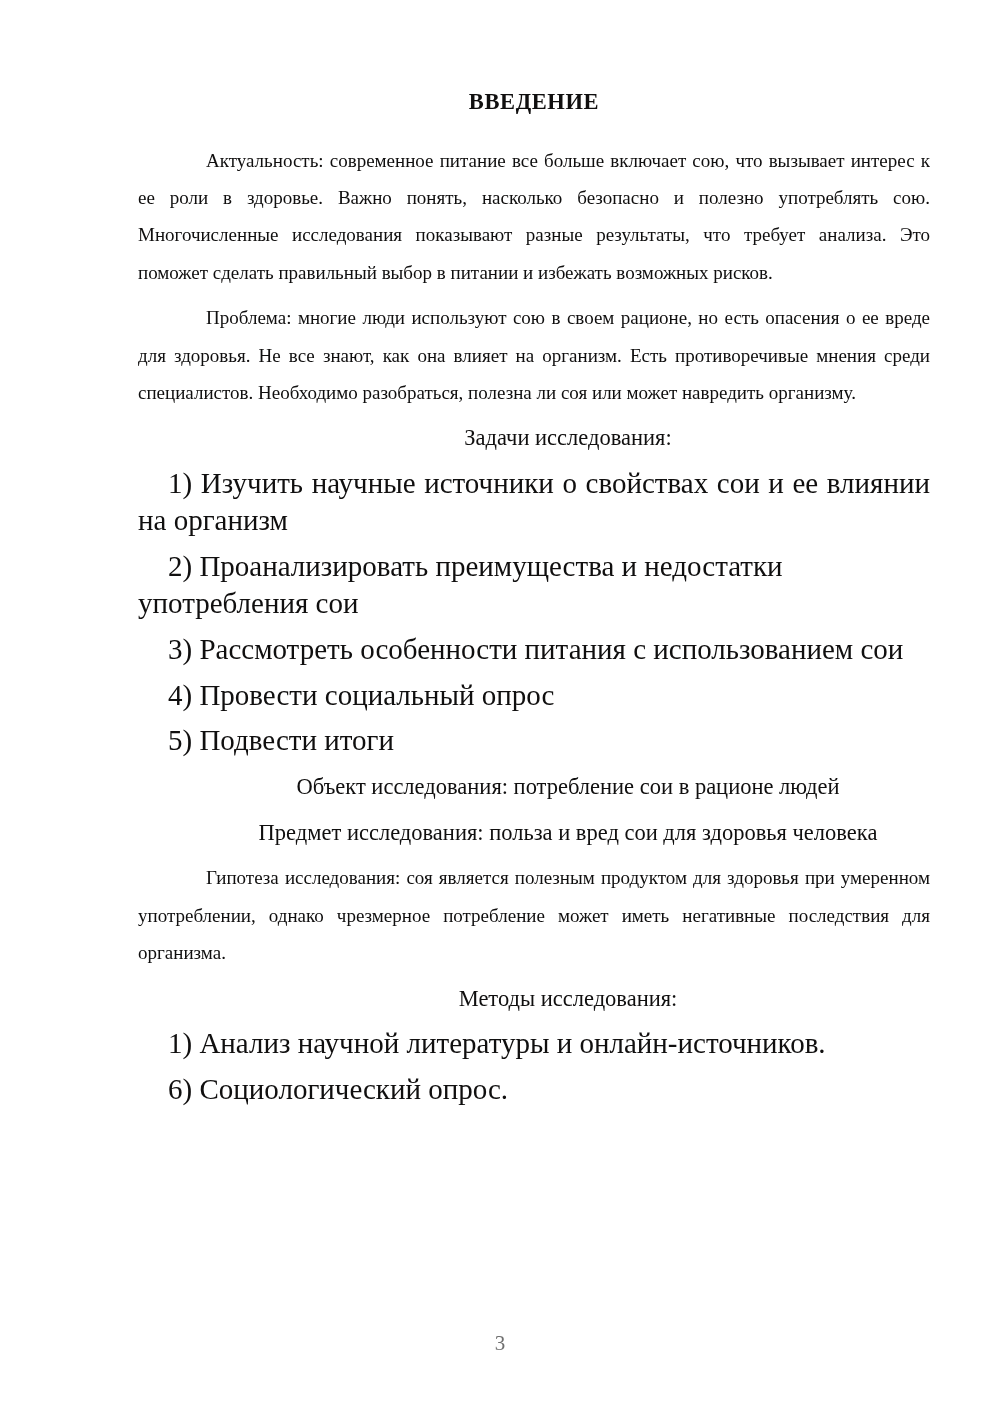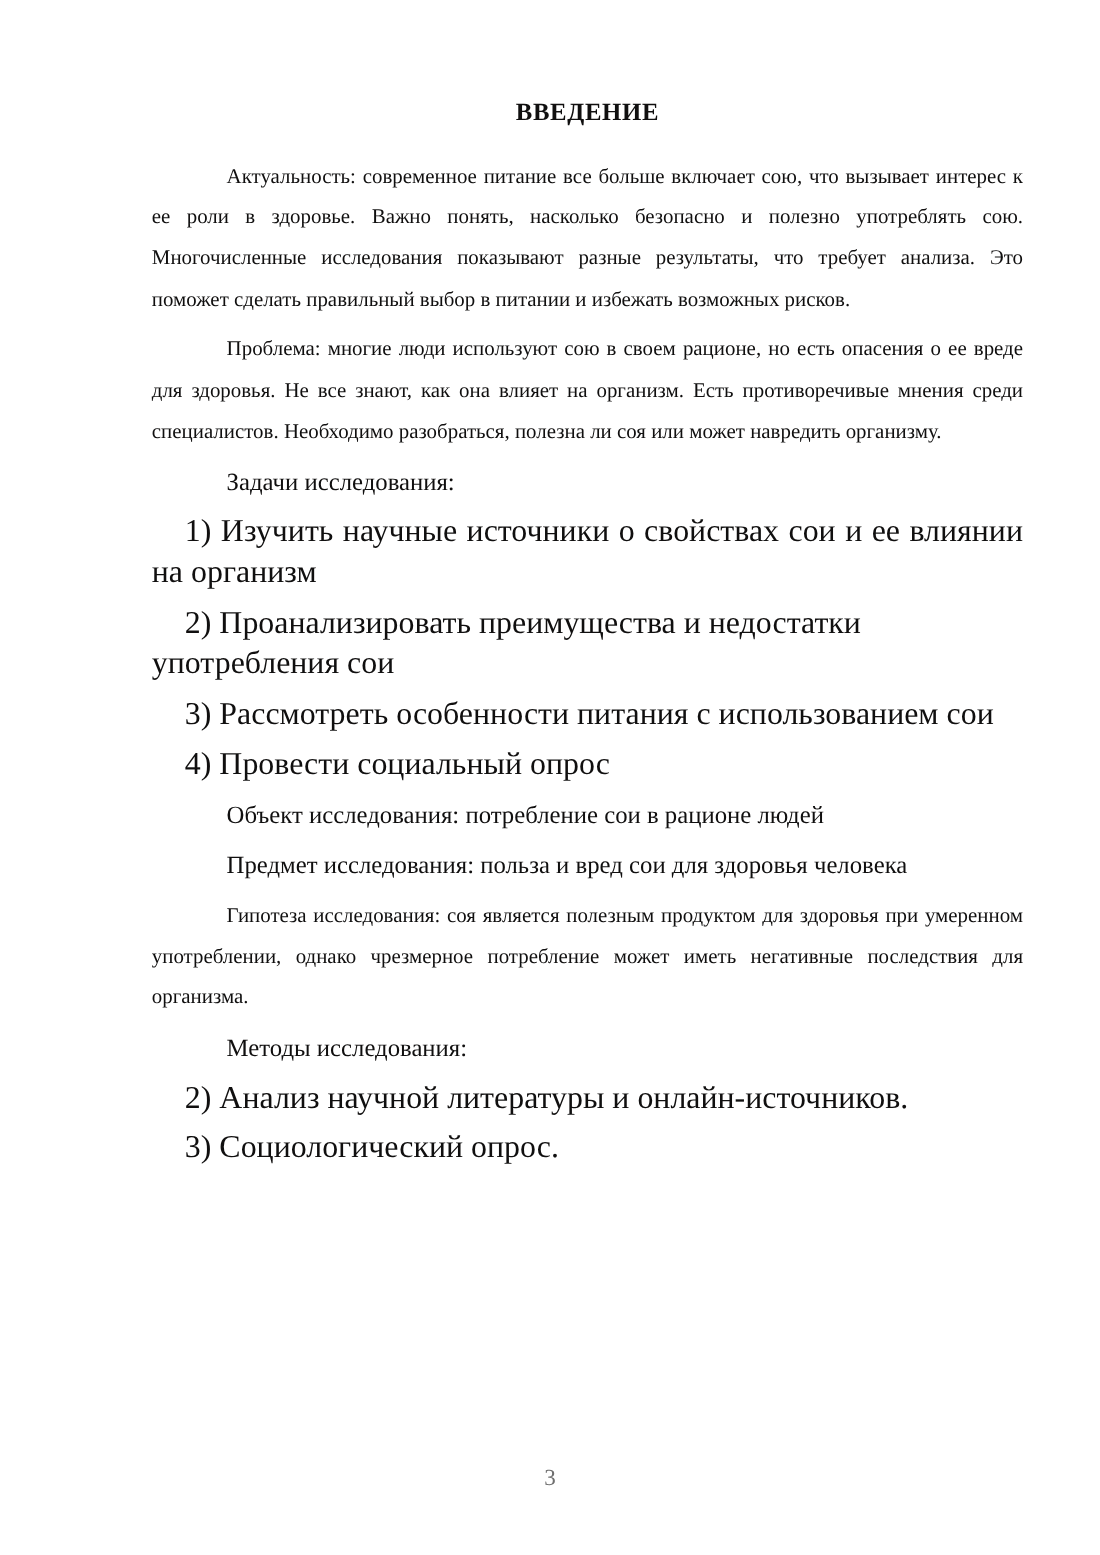--- a/index.html
+++ b/index.html
@@ -55,21 +55,21 @@
     text-indent: 30px;
   }
   .line-item.no-just {
     text-align: left;
     font-family: Liberation Serif, serif;
   }
   .sub-line {
     font-size: 22.5px;
     line-height: 37.2px;
     margin: 0 0 8.5px 0;
-    text-align: left;
+    text-align: center;
     text-indent: 68px;
   }
   .page-number {
     position: absolute;
     left: 0;
     top: 1331px;
     width: 1000px;
     text-align: center;
     font-size: 21px;
     color: #6f6f6f;
@@ -92,30 +92,31 @@
     <p class="sub-line">Задачи исследования:</p>
 
     <p class="line-item">1)  Изучить научные источники о свойствах сои и ее влиянии на организм</p>
 
     <p class="line-item no-just">2) Проанализировать преимущества и недостатки употребления сои</p>
 
     <p class="line-item no-just">3) Рассмотреть особенности питания с использованием сои</p>
 
     <p class="line-item no-just">4) Провести социальный опрос</p>
 
+    <p class="line-item no-just">5) Подвести итоги</p>
 
     <p class="sub-line">Объект исследования: потребление сои в рационе людей</p>
 
     <p class="sub-line">Предмет исследования: польза и вред сои для здоровья человека</p>
 
     <p class="para">Гипотеза исследования: соя является полезным продуктом для здоровья при умеренном употреблении, однако чрезмерное потребление может иметь негативные последствия для организма.</p>
 
     <p class="sub-line">Методы исследования:</p>
 
-    <p class="line-item no-just">2) Анализ научной литературы и онлайн-источников.</p>
+    <p class="line-item no-just">1) Анализ научной литературы и онлайн-источников.</p>
 
 
-    <p class="line-item no-just">3) Социологический опрос.</p>
+    <p class="line-item no-just">6) Социологический опрос.</p>
 
   </div>
 
   <div class="page-number">3</div>
 </div>
 
 </body></html>

